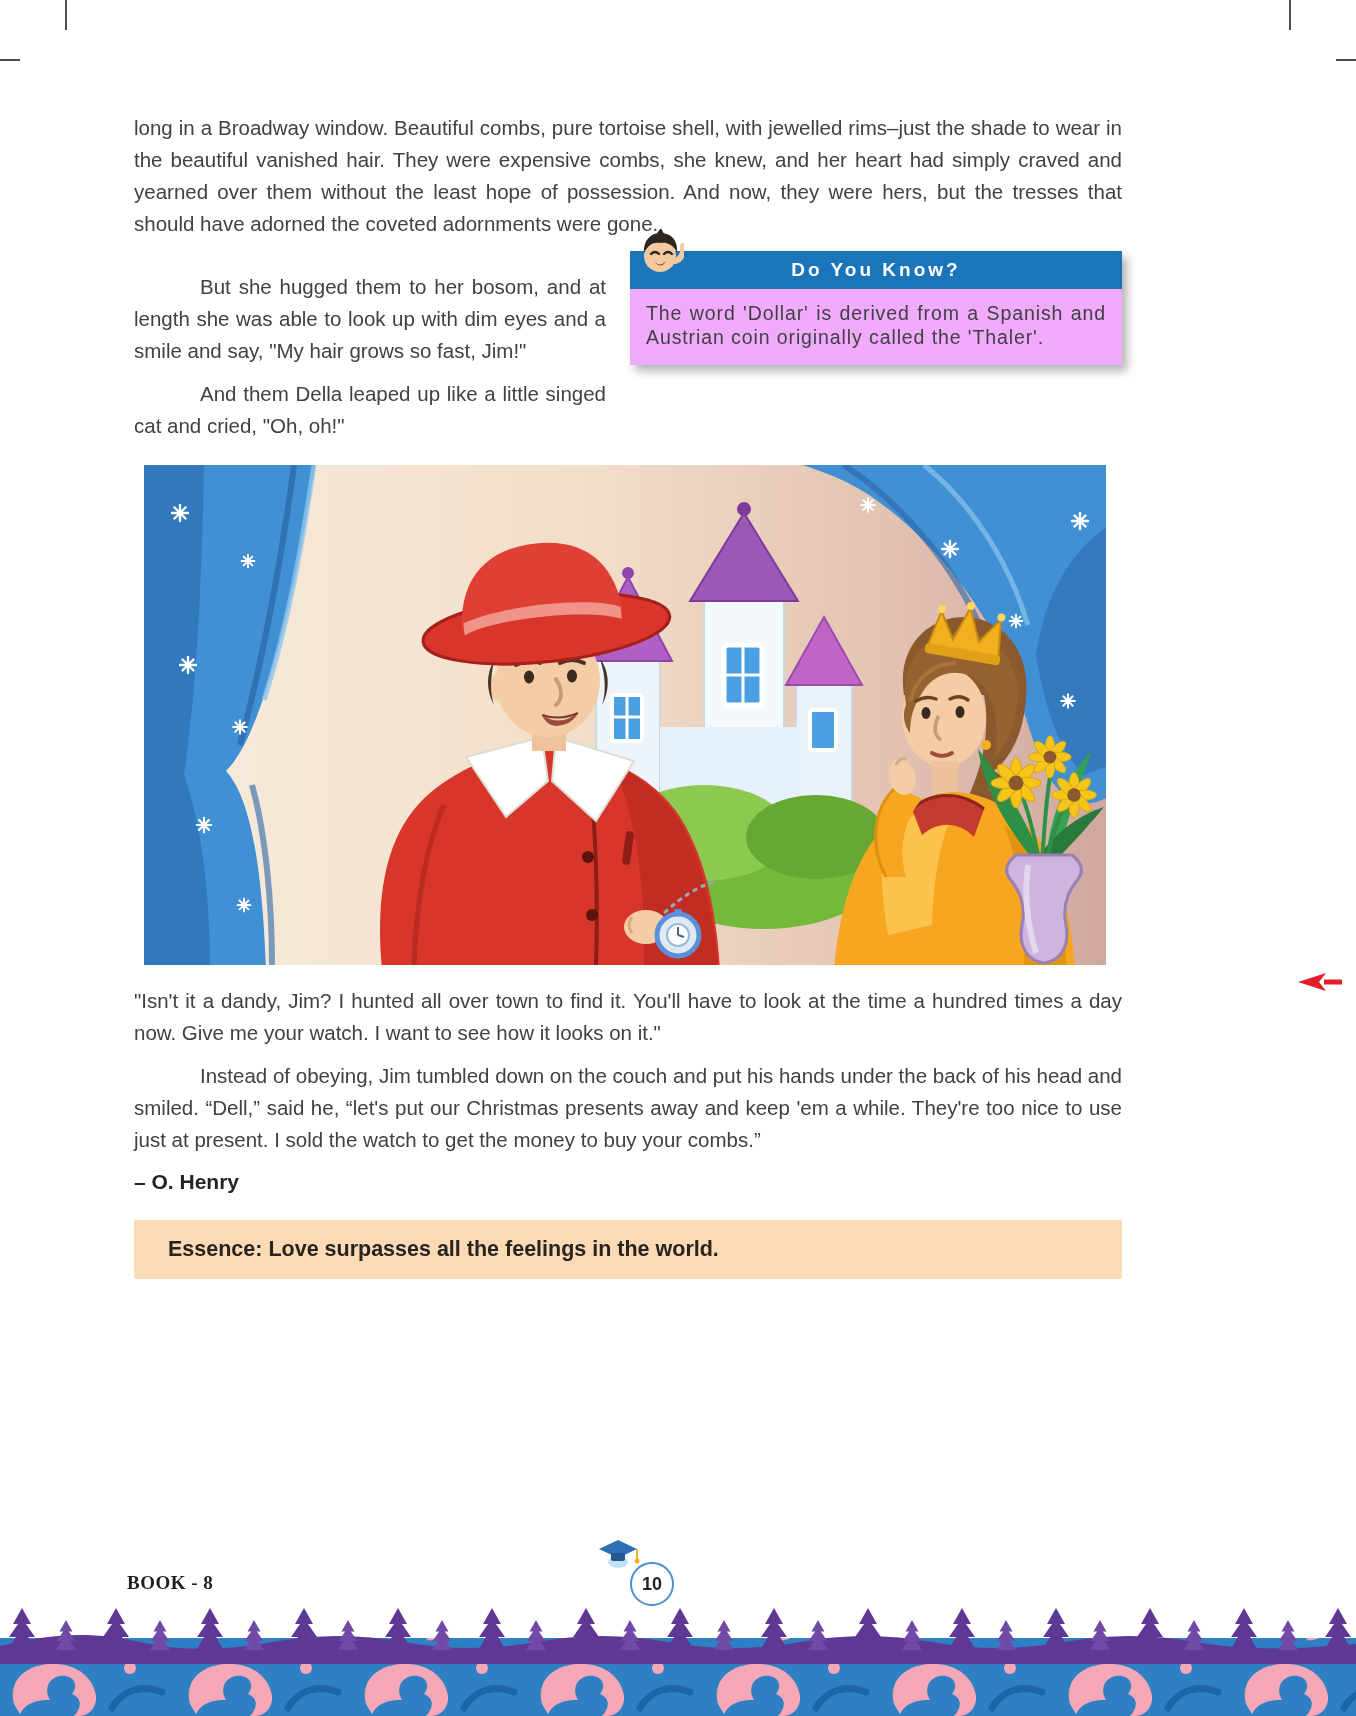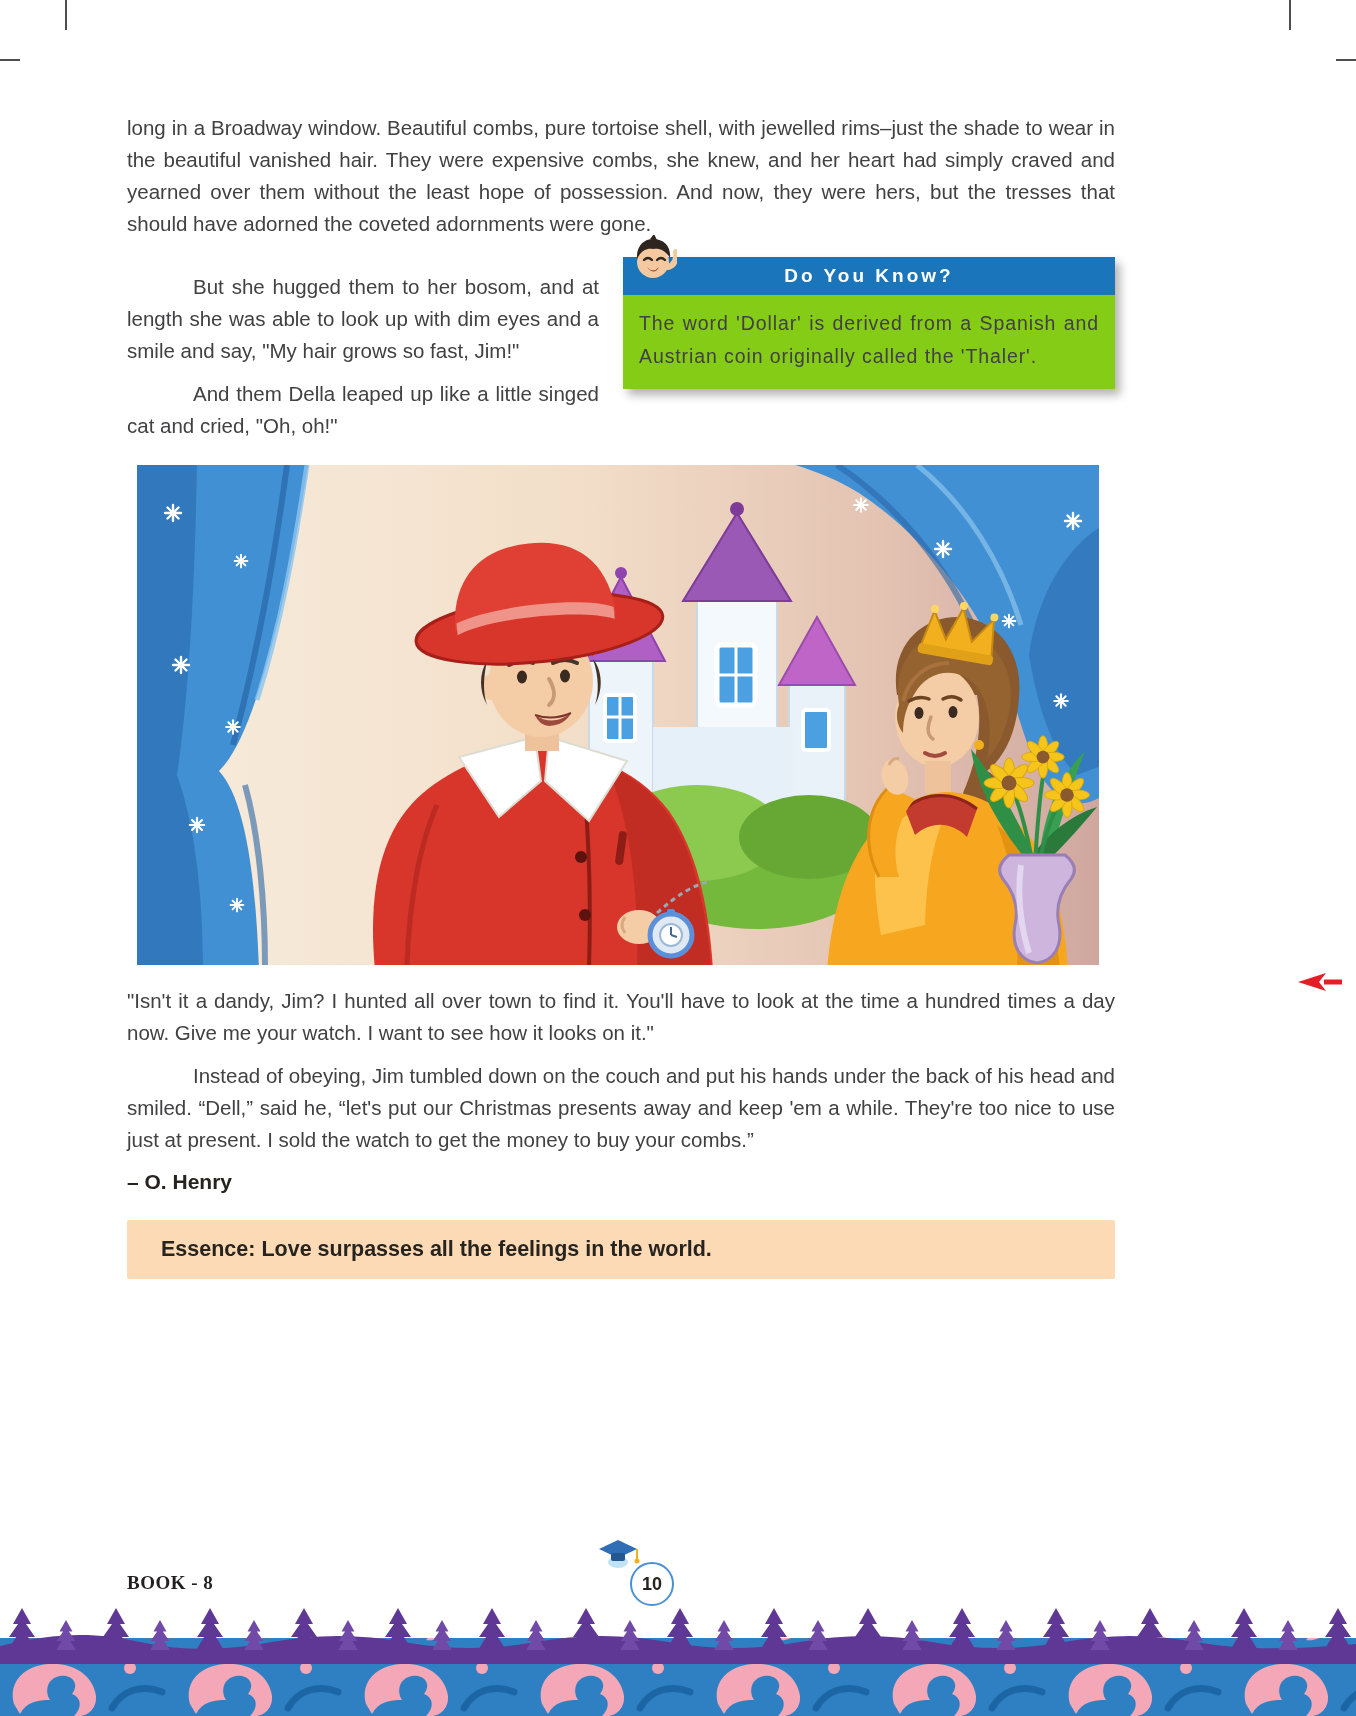--- a/index.html
+++ b/index.html
@@ -9,35 +9,35 @@
     font-family:"Liberation Sans", sans-serif; color:#414042; overflow:hidden;
   }
   
   .crop { position:absolute; background:#4d4d4f; }
   .crop.tl-v { left:65px; top:0; width:2px; height:30px; }
   .crop.tl-h { left:0; top:59px; width:20px; height:2px; }
   .crop.tr-v { left:1289px; top:0; width:2px; height:30px; }
   .crop.tr-h { right:0; top:59px; width:20px; height:2px; }
   .red-arrow { position:absolute; right:14px; top:970px; }
 
-  .content { position:absolute; left:127px; top:112px; width:988px; }
+  .content { position:absolute; left:134px; top:112px; width:988px; }
   p.para { font-size:20.5px; line-height:32px; text-align:justify; margin-bottom:11px; color:#414042; }
   p.indent { text-indent:66px; }
 
   .two-col { display:flex; gap:24px; margin:4px 0 6px; }
   .col-left { flex:1; min-width:0;margin-top:20px; }
 
   .dyk {
-    width:492px; flex:0 0 492px; position:relative; background:#84cc16;
-    box-shadow:5px 6px 9px rgba(0,0,0,0.30); margin-top:6px; align-self:flex-start;
+    width:492px; flex:0 0 492px; position:relative; background:#f0abfc;
+    box-shadow:5px 6px 9px rgba(0,0,0,0.30); margin-top:0; align-self:flex-start;
   }
   .dyk-header { background:#1b75bb; height:38px; display:flex; align-items:center; justify-content:center; }
   .dyk-title { color:#ffffff; font-weight:bold; font-size:19px; letter-spacing:3px; }
   .dyk-boy { position:absolute; left:8px; top:-22px; }
-  .dyk-body { padding:12px 16px 16px; font-size:19.5px; line-height:33px; text-align:justify; letter-spacing:0.9px; color:#414042; }
+  .dyk-body { padding:12px 16px 16px; font-size:19.5px; line-height:24px; text-align:justify; letter-spacing:0.9px; color:#414042; }
 
   .illustration { width:962px; height:500px; margin:12px 0 20px 10px; }
   .illustration svg { display:block; width:100%; height:100%; }
 
   .author { text-align:left; font-weight:bold; font-size:21px; color:#27241f; margin:14px 2px 26px 0; }
   .essence { background:#fcdab6; padding:17px 34px; font-size:21.5px; font-weight:bold; color:#27241f; border-radius:2px; }
 
   .book-label { position:absolute; left:127px; top:1572px; font-weight:bold; font-size:19px; color:#231f20; letter-spacing:0.5px;font-family:Liberation Serif, serif; }
   .footer-waves { position:absolute; left:0; bottom:0; }
   .mascot-cap { position:absolute; left:598px; top:1538px; z-index:3; }

